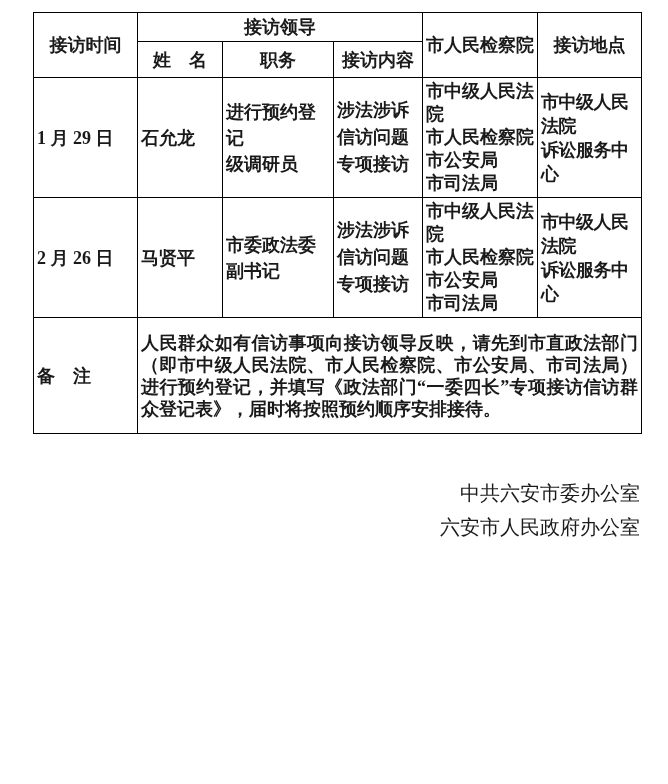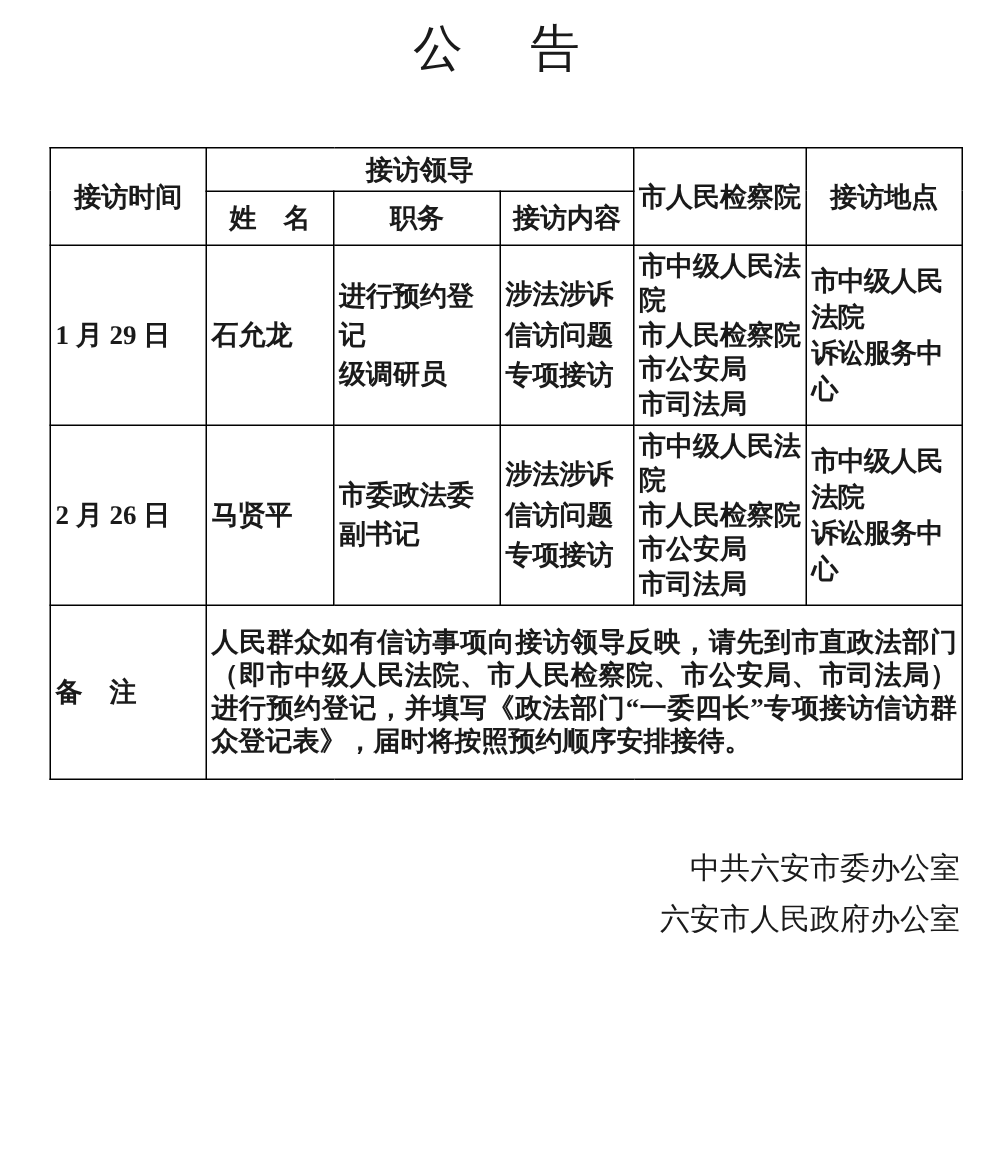--- a/index.html
+++ b/index.html
@@ -77,21 +77,20 @@
     line-height: 34px;
     margin-top: 42px;
     margin-right: 22px;
   }
 </style>
 </head>
 <body>
 
 <div class="page">
 
-  <h1 class="doc-title">公　告</h1>
 
 
   <table class="schedule">
     <colgroup>
       <col style="width:104px">
       <col style="width:85px">
       <col style="width:111px">
       <col style="width:89px">
       <col style="width:115px">
       <col style="width:104px">

